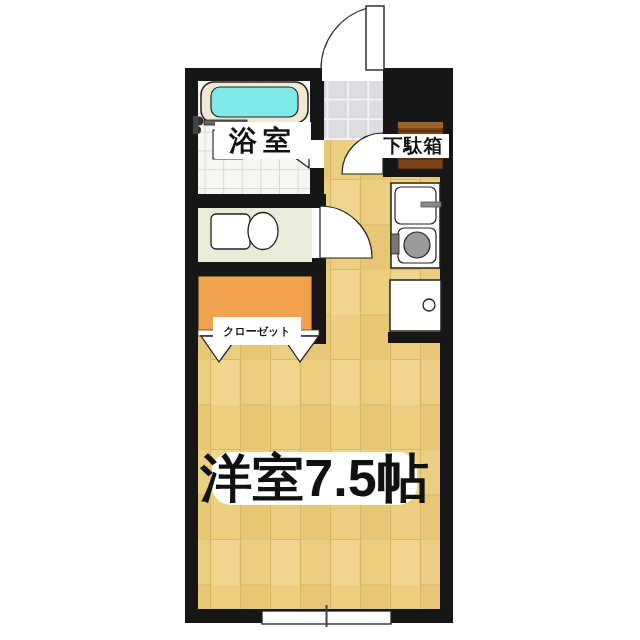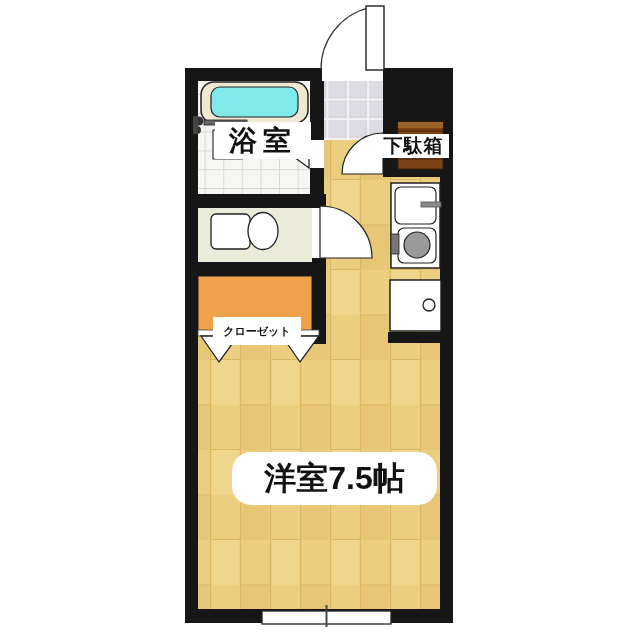--- a/index.html
+++ b/index.html
@@ -4,21 +4,21 @@
 <style>
   html,body{margin:0;padding:0;background:#ffffff;}
   .canvas{position:relative;width:560px;height:640px;background:#ffffff;overflow:hidden;
           font-family:"Liberation Sans","DejaVu Sans",sans-serif;}
   .plan-svg{position:absolute;left:0;top:0;}
   .room-label{position:absolute;display:flex;align-items:center;justify-content:center;
               background:#ffffff;color:#111;font-weight:700;white-space:nowrap;z-index:5;}
   .lbl-bath  {left:215px;top:122px;width:96px;height:37px;font-size:28px;letter-spacing:6px;}
   .lbl-shoe  {left:378px;top:134px;width:71px;height:24px;font-size:19px;letter-spacing:1px;}
   .lbl-closet{left:213px;top:285px;width:88px;height:28px;font-size:11px;margin-top:32px;}
-  .lbl-main  {left:232px;top:452px;width:205px;height:53px;font-size:32px;border-radius:19px;}
+  .lbl-main  {left:212px;top:452px;width:205px;height:53px;font-size:52px;border-radius:19px;}
 </style>
 </head>
 <body>
 
 <div class="canvas">
 
   <svg class="plan-svg" width="640" height="640" viewBox="0 0 640 640">
     <defs>
       <pattern id="wood" width="60" height="90" patternUnits="userSpaceOnUse">
         <rect width="60" height="90" fill="#ecce81"></rect>

